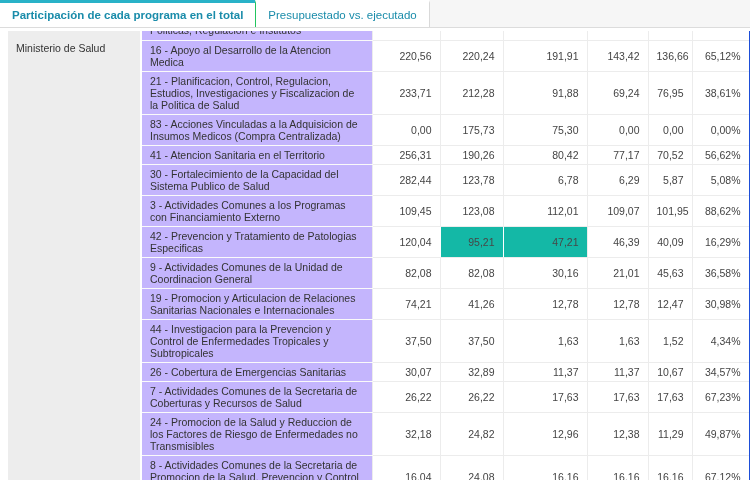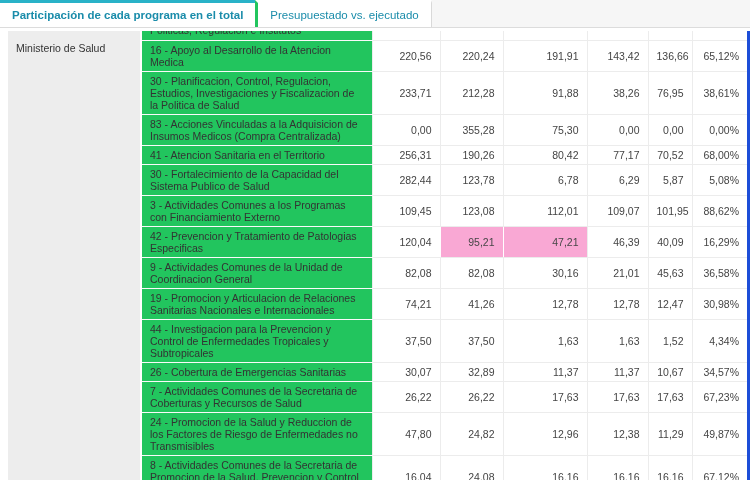--- a/index.html
+++ b/index.html
@@ -26,21 +26,21 @@
     font-size: 11.5px;
     border-top: 3px solid transparent;
     cursor: pointer;
     white-space: nowrap;
   }
   .tab.active {
     border-top-color: #29b2c8;
     font-weight: bold;
   }
   .tab.inactive {
-    border-left: 3px solid #22c55e;
+    border-left: 1px solid #22c55e;
     border-right: 1px solid #d9d9d9;
   }
   
   .table-wrap {
     margin: 3px 0 0 8px;
   }
   table {
     border-collapse: collapse;
     table-layout: fixed;
     width: 742px;
@@ -49,39 +49,39 @@
   }
   td { box-sizing: border-box; }
   .entity-cell {
     background: #ededed;
     vertical-align: top;
     padding: 11px 8px 0 8px;
     color: #333;
     border-right: 2px solid #ffffff;
   }
   .program-cell {
-    background: #22c55e;
+    background: #c4b5fd;
     color: #333;
     padding: 3px 8px;
     vertical-align: middle;
     border-bottom: 1px solid #fafafa;
   }
   .value-cell {
     background: #ffffff;
     color: #444;
     text-align: right;
     padding: 3px 8px;
     vertical-align: middle;
     border-bottom: 1px solid #ececec;
     border-left: 1px solid #ececec;
     cursor: default;
   }
-  .value-cell:last-child { border-right: 6px solid #1d4ed8; margin-left: 44px; }
+  .value-cell:last-child { border-right: 3px solid #1d4ed8; margin-left: 44px; }
   .value-cell.highlight {
-    background: #f9a8d4;
+    background: #14b8a6;
     color: #474747;
     border-left: 1px solid #ffffff;
   }
   tr.clipped .program-cell { padding: 0 8px; }
   tr.clipped .value-cell { padding: 0 8px; height: 9px; }
   .clip-wrap { height: 9px; overflow: hidden; }
   .clip-inner { margin-top: -7px; white-space: nowrap; }
 </style>
 </head>
 <body>
@@ -121,45 +121,45 @@
         <tr>
           <td class="program-cell">16 - Apoyo al Desarrollo de la Atencion Medica</td>
           <td class="value-cell">220,56</td>
           <td class="value-cell">220,24</td>
           <td class="value-cell">191,91</td>
           <td class="value-cell">143,42</td>
           <td class="value-cell">136,66</td>
           <td class="value-cell">65,12%</td>
         </tr>
         <tr>
-          <td class="program-cell">30 - Planificacion, Control, Regulacion, Estudios, Investigaciones y Fiscalizacion de la Politica de Salud</td>
+          <td class="program-cell">21 - Planificacion, Control, Regulacion, Estudios, Investigaciones y Fiscalizacion de la Politica de Salud</td>
           <td class="value-cell">233,71</td>
           <td class="value-cell">212,28</td>
           <td class="value-cell">91,88</td>
-          <td class="value-cell">38,26</td>
+          <td class="value-cell">69,24</td>
           <td class="value-cell">76,95</td>
           <td class="value-cell">38,61%</td>
         </tr>
         <tr>
           <td class="program-cell">83 - Acciones Vinculadas a la Adquisicion de Insumos Medicos (Compra Centralizada)</td>
           <td class="value-cell">0,00</td>
-          <td class="value-cell">355,28</td>
+          <td class="value-cell">175,73</td>
           <td class="value-cell">75,30</td>
           <td class="value-cell">0,00</td>
           <td class="value-cell">0,00</td>
           <td class="value-cell">0,00%</td>
         </tr>
         <tr>
           <td class="program-cell">41 - Atencion Sanitaria en el Territorio</td>
           <td class="value-cell">256,31</td>
           <td class="value-cell">190,26</td>
           <td class="value-cell">80,42</td>
           <td class="value-cell">77,17</td>
           <td class="value-cell">70,52</td>
-          <td class="value-cell">68,00%</td>
+          <td class="value-cell">56,62%</td>
         </tr>
         <tr>
           <td class="program-cell">30 - Fortalecimiento de la Capacidad del Sistema Publico de Salud</td>
           <td class="value-cell">282,44</td>
           <td class="value-cell">123,78</td>
           <td class="value-cell">6,78</td>
           <td class="value-cell">6,29</td>
           <td class="value-cell">5,87</td>
           <td class="value-cell">5,08%</td>
         </tr>
@@ -221,21 +221,21 @@
           <td class="program-cell">7 - Actividades Comunes de la Secretaria de Coberturas y Recursos de Salud</td>
           <td class="value-cell">26,22</td>
           <td class="value-cell">26,22</td>
           <td class="value-cell">17,63</td>
           <td class="value-cell">17,63</td>
           <td class="value-cell">17,63</td>
           <td class="value-cell">67,23%</td>
         </tr>
         <tr>
           <td class="program-cell">24 - Promocion de la Salud y Reduccion de los Factores de Riesgo de Enfermedades no Transmisibles</td>
-          <td class="value-cell">47,80</td>
+          <td class="value-cell">32,18</td>
           <td class="value-cell">24,82</td>
           <td class="value-cell">12,96</td>
           <td class="value-cell">12,38</td>
           <td class="value-cell">11,29</td>
           <td class="value-cell">49,87%</td>
         </tr>
         <tr>
           <td class="program-cell">8 - Actividades Comunes de la Secretaria de Promocion de la Salud, Prevencion y Control de Riesgos</td>
           <td class="value-cell">16,04</td>
           <td class="value-cell">24,08</td>

